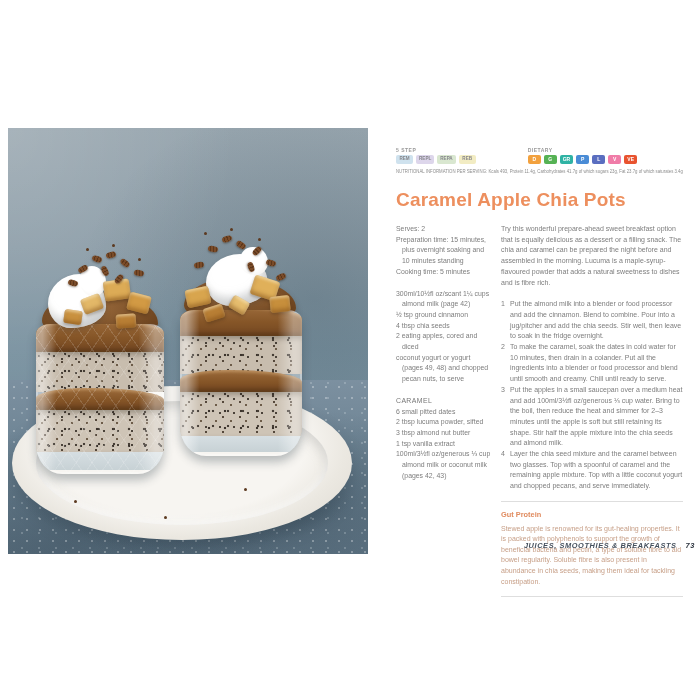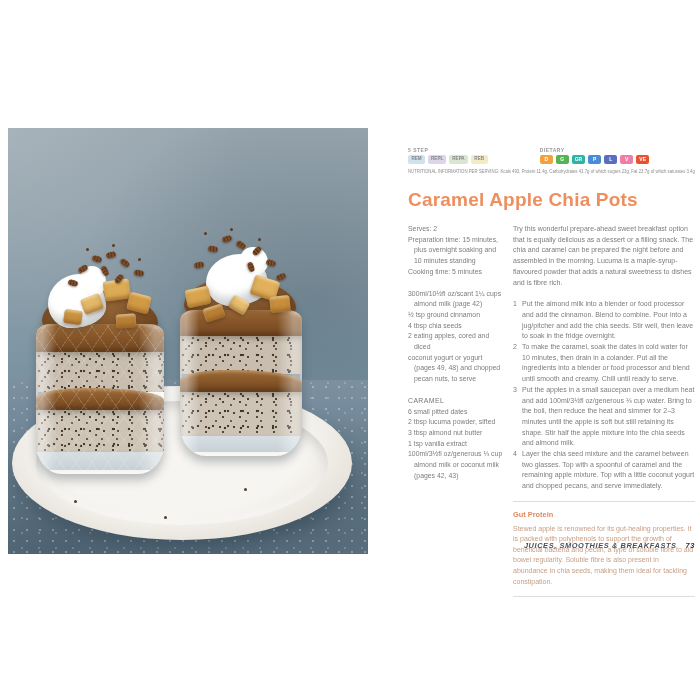--- a/index.html
+++ b/index.html
@@ -61,21 +61,21 @@
   .cream::after{content:"";position:absolute;left:55%;top:-14%;width:45%;height:55%;border-radius:50% 60% 50% 55%;
        background:radial-gradient(ellipse at 40% 30%,#ffffff 0 55%,#eceae5 100%);}
   .chunk{position:absolute;border-radius:3px;
        box-shadow:inset 0 -3px 4px rgba(120,70,20,.5), inset 0 2px 3px rgba(255,242,205,.55), 0 2px 3px rgba(60,40,20,.3);}
   .pecan{position:absolute;width:10px;height:6px;border-radius:45%;
        background:repeating-linear-gradient(90deg,#7a4b28 0 2px,#5c371b 2px 3px);
        box-shadow:0 1px 2px rgba(40,25,10,.4);}
   .crumb{position:absolute;width:3px;height:3px;border-radius:50%;background:#5c3a20;}
 
   
-  .rpage{position:absolute;left:408px;top:147px;width:287px;color:#7d7d7d;}
+  .rpage{position:absolute;left:396px;top:147px;width:287px;color:#7d7d7d;}
   .badge-row{display:flex;align-items:flex-start;}
   .badge-group{display:flex;flex-direction:column;gap:2px;}
   .badge-group.dietary{margin-left:52px;}
   .badge-label{font-size:5px;letter-spacing:.5px;color:#9a9a9a;font-weight:700;}
   .badge-strip{display:flex;gap:3px;}
   .sbadge{display:inline-block;min-width:11px;padding:2px 3px;border-radius:2px;
           font-size:4.6px;font-weight:700;color:#85858a;text-align:center;line-height:1;}
   .dbadge{display:inline-block;min-width:7px;padding:2px 3px;border-radius:2px;
           font-size:5px;font-weight:700;color:#ffffff;text-align:center;line-height:1;}
   .nutrition{margin-top:4px;font-size:5px;color:#8d8d8d;white-space:nowrap;

